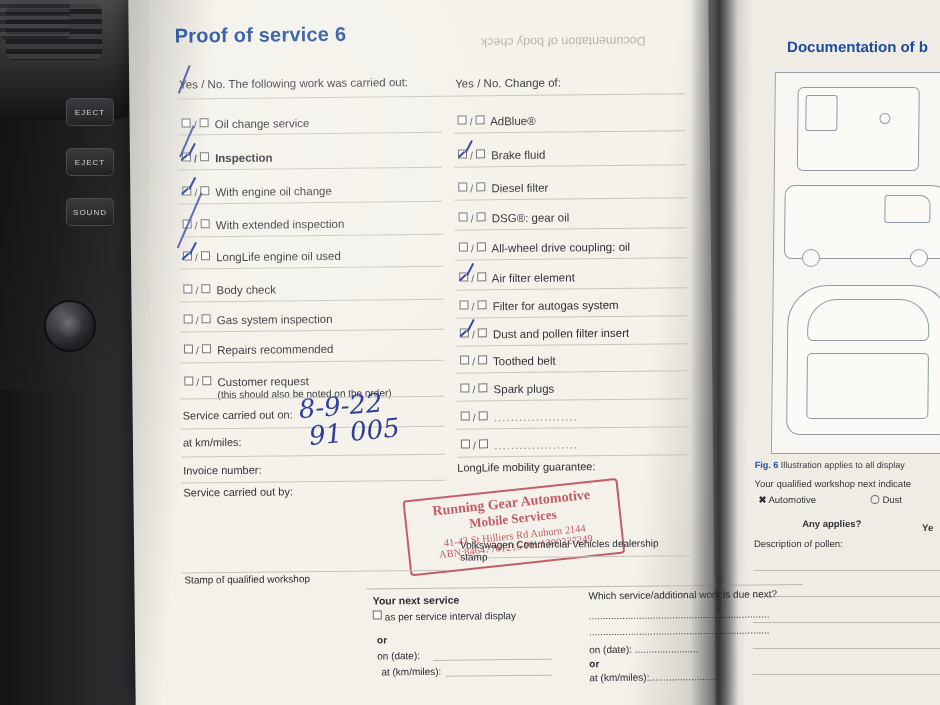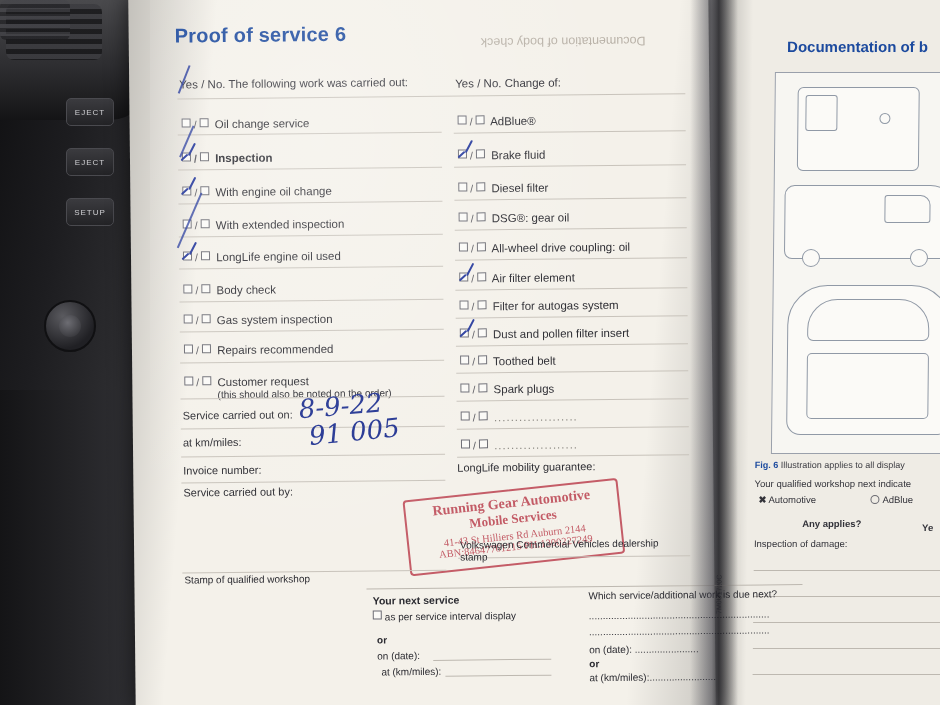--- a/index.html
+++ b/index.html
@@ -100,21 +100,21 @@
 <div class="scene">
 
   <div class="dash"></div>
   <div class="dash-top">
     <div class="vent"></div>
     <div class="vent2"></div>
   </div>
   <div class="btn-col">
     <div class="sbtn">EJECT</div>
     <div class="sbtn">EJECT</div>
-    <div class="sbtn">SETUP</div>
+    <div class="sbtn">SOUND</div>
   </div>
   <div class="knob"></div>
   <div class="dash-low"></div>
   <div class="seat-r"></div>
   <div class="topdark"></div>
 
   <div class="page-right">
     <div class="rp-title">Documentation of b</div>
 
     <div class="vanbox">
@@ -133,25 +133,25 @@
       <div class="van" style="left:34px;top:280px;width:120px;height:64px;border-radius:5px;"></div>
     </div>
 
     <div class="figcap">
       <b>Fig. 6</b>
       <span>Illustration applies to all display</span>
     </div>
 
     <div class="rtxt" style="left:56px;top:484px;">Your qualified workshop next indicate</div>
     <div class="rtxt" style="left:60px;top:500px;"><span class="xmk">✖</span> <span>Automotive</span></div>
-    <div class="rtxt" style="left:172px;top:500px;"><span class="circ"></span><span>AdBlue</span></div>
+    <div class="rtxt" style="left:172px;top:500px;"><span class="circ"></span><span>Dust</span></div>
 
     <div class="rtxt" style="left:104px;top:524px;font-weight:bold;">Any applies?</div>
     <div class="rtxt" style="left:224px;top:528px;font-weight:bold;">Ye</div>
-    <div class="rtxt" style="left:56px;top:544px;">Inspection of damage:</div>
+    <div class="rtxt" style="left:56px;top:544px;">Description of pollen:</div>
 
     <div class="rline" style="left:56px;top:576px;width:196px;"></div>
     <div class="rline" style="left:56px;top:602px;width:196px;"></div>
     <div class="rline" style="left:56px;top:628px;width:196px;"></div>
     <div class="rline" style="left:56px;top:654px;width:196px;"></div>
     <div class="rline" style="left:56px;top:680px;width:196px;"></div>
 
     <div class="vcode">7M0U1720C</div>
   </div>
 

